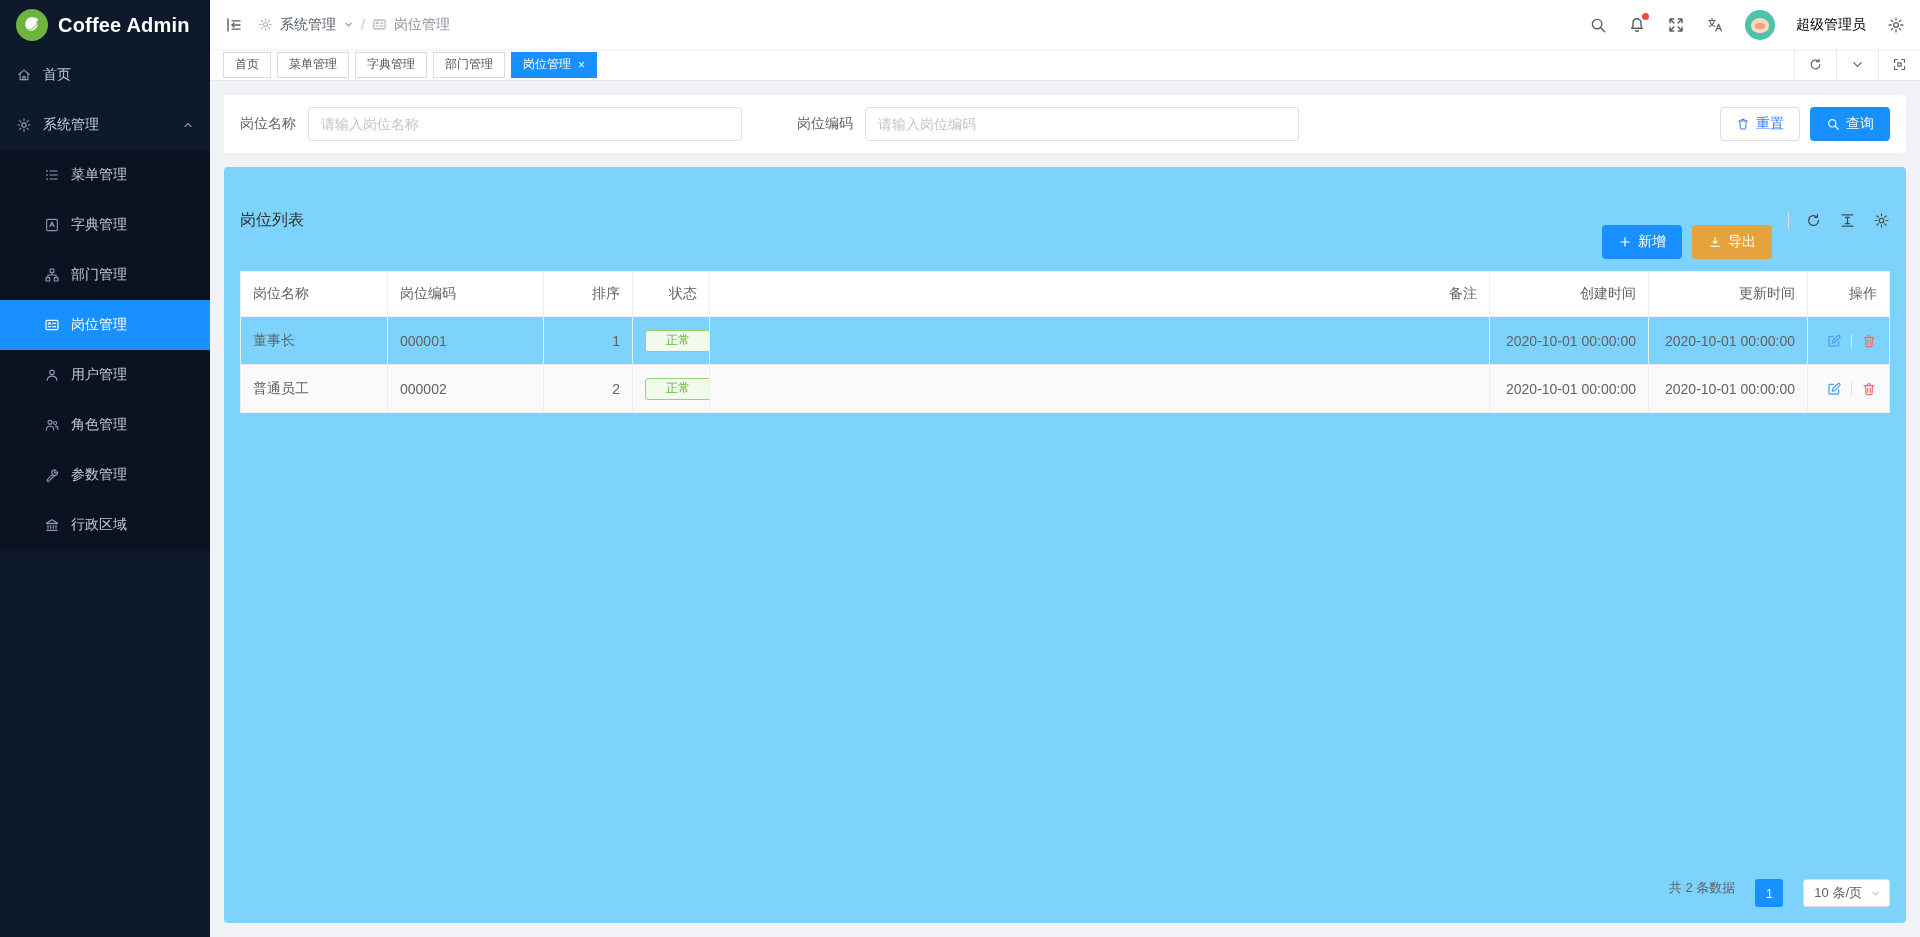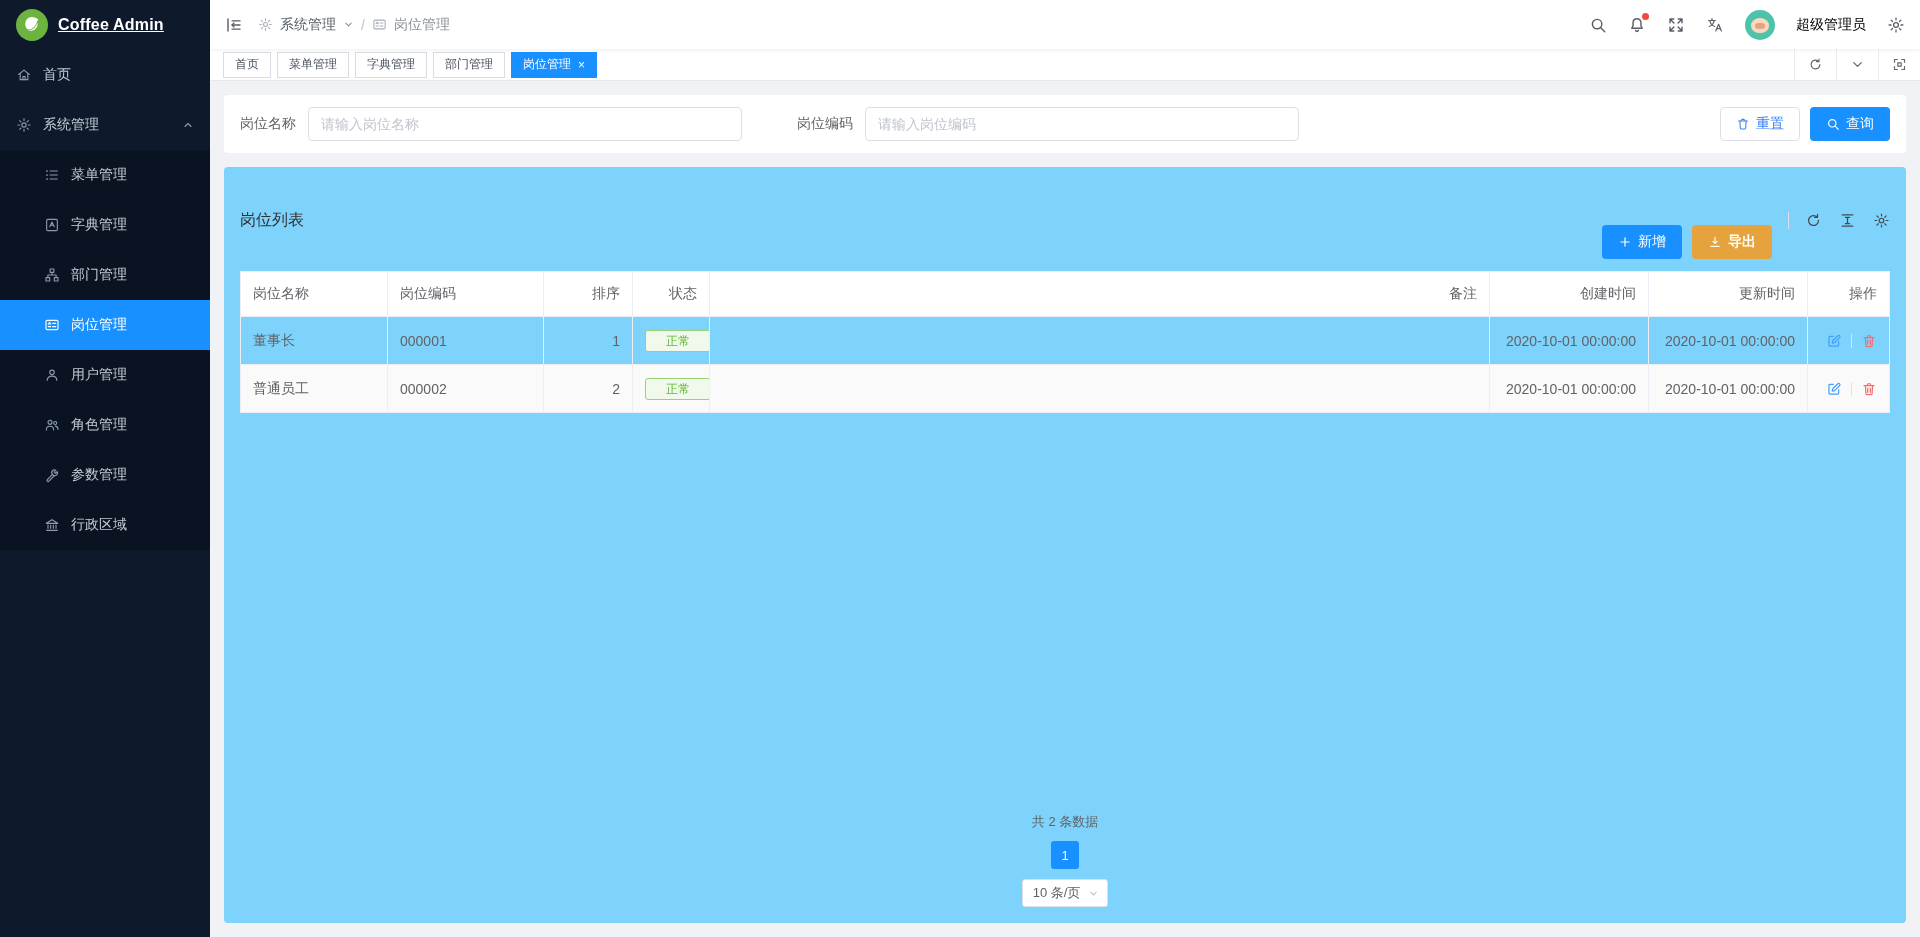--- a/index.html
+++ b/index.html
@@ -4,21 +4,21 @@
 <style>
   * { margin:0; padding:0; box-sizing:border-box; }
   html,body { width:1920px; height:937px; overflow:hidden; }
   body { font-family:"Liberation Sans", sans-serif; font-size:14px; background:#f0f2f5; }
   .app { display:flex; width:100%; height:100%; }
 
   
   .sidebar { width:210px; flex-shrink:0; background:#0e1a2b; color:#c3cbd6; display:flex; flex-direction:column; }
   .logo-row { height:50px; display:flex; align-items:center; gap:10px; padding-left:16px; }
   .logo-badge { width:32px; height:32px; border-radius:50%; background:#6db33f; display:flex; align-items:center; justify-content:center; flex-shrink:0; }
-  .logo-title { color:#fff; font-weight:bold; font-size:16px; letter-spacing:.2px;text-decoration:underline; }
+  .logo-title { color:#fff; font-weight:bold; font-size:20px; letter-spacing:.2px; }
   .menu { flex:1; }
   .menu-item { height:50px; display:flex; align-items:center; gap:11px; padding:0 16px; font-size:14px; cursor:pointer; }
   .mi-icon { width:16px; height:16px; color:#8d99ab; flex-shrink:0; }
   .group-caret { margin-left:auto; width:12px; height:12px; color:#8d99ab; }
   .submenu { background:#0a1322; }
   .submenu .menu-item { padding-left:44px; }
   .menu-item.active { background:#1890ff; color:#fff; }
   .menu-item.active .mi-icon { color:#fff; }
 
   
@@ -55,46 +55,46 @@
   .form-item { display:flex; align-items:center; }
   .form-item + .form-item { margin-left:55px; }
   .form-label { font-size:14px; color:#606266; margin-right:12px; white-space:nowrap; }
   .form-input { width:434px; height:34px; border:1px solid #dcdfe6; border-radius:4px; padding:0 12px; font-size:14px; color:#606266; outline:none; font-family:inherit; }
   .form-input::placeholder { color:#c0c4cc; }
   .search-actions { margin-left:auto; display:flex; gap:10px; }
   .btn { height:34px; border-radius:4px; font-size:14px; display:inline-flex; align-items:center; gap:6px; padding:0 15px; cursor:pointer; border:1px solid transparent; font-family:inherit; background:#fff; }
   .btn svg { width:14px; height:14px; }
   .btn-plain { border-color:#dcdfe6; color:#3b82f6; }
   .btn-primary { background:#1890ff; color:#fff; }
-  .btn-warning { background:#e6a23c; color:#fff;font-weight:bold; }
+  .btn-warning { background:#e6a23c; color:#fff; }
 
   
   .list-card { background:#7dd3fc; border-radius:4px; padding:14px 16px 16px; flex:1; display:flex; flex-direction:column; min-height:0; }
   .card-header { display:flex; align-items:center; }
   .card-title { font-size:16px; color:#303133; }
   .card-tools { margin-left:auto; display:flex; align-items:center; }
   .card-tools .btn { margin-left:10px;margin-top:44px; }
   .tool-icons { display:flex; align-items:center; gap:17px; margin-left:16px; padding-left:16px; border-left:1px solid #dcdfe6; color:#454a52; }
   .tool-icons svg { width:17px; height:17px; cursor:pointer; }
 
   table { width:100%; border-collapse:collapse; margin-top:12px; font-size:14px; color:#606266; table-layout:fixed; }
   th, td { border:1px solid #ebeef5; padding:0 12px; font-weight:normal; overflow:hidden; white-space:nowrap; }
   th { height:45px; color:#606266; background:#fff; }
   td { height:48px; }
   .col-left { text-align:left; }
   .col-center { text-align:right; }
   tr.striped td { background:#fafafa;margin-left:19px; }
-  .tag-success { display:inline-block; padding:0 20px; height:22px; line-height:20px; border:1px solid #97d475; border-radius:3px; color:#5fb832; background:#f0f9eb; font-size:12px; }
+  .tag-success { display:inline-block; padding:0 20px; height:22px; line-height:20px; border:1px solid #97d475; border-radius:3px; color:#5fb832; background:#f0f9eb; font-size:12px;font-family:Liberation Mono, monospace; }
   .ops { display:inline-flex; align-items:center; gap:9px; vertical-align:middle; }
   .op-icon { width:16px; height:16px; cursor:pointer; }
   .op-edit { color:#409eff; }
   .op-del { color:#f56c6c; }
   .op-divider { width:1px; height:14px; background:#e3e3e3; }
 
-  .pagination-row { margin-top:auto; display:flex; align-items:center; justify-content:flex-end; gap:10px; font-size:13px; color:#606266; padding-top:14px;flex-direction:column; }
+  .pagination-row { margin-top:auto; display:flex; align-items:flex-start; justify-content:flex-end; gap:20px; font-size:13px; color:#606266; padding-top:14px; }
   .page-num { width:28px; height:28px; background:#1890ff; color:#fff; border-radius:3px; display:flex; align-items:center; justify-content:center; font-size:13px; cursor:pointer; }
   .size-select { height:28px; border:1px solid #dcdfe6; border-radius:3px; display:flex; align-items:center; gap:8px; padding:0 8px 0 10px; color:#606266; font-size:13px; background:#fff; cursor:pointer; }
   .size-select svg { width:11px; height:11px; color:#c0c4cc; }
 
   svg { display:block; }
 </style>
 </head>
 <body>
 
 <div class="app">

